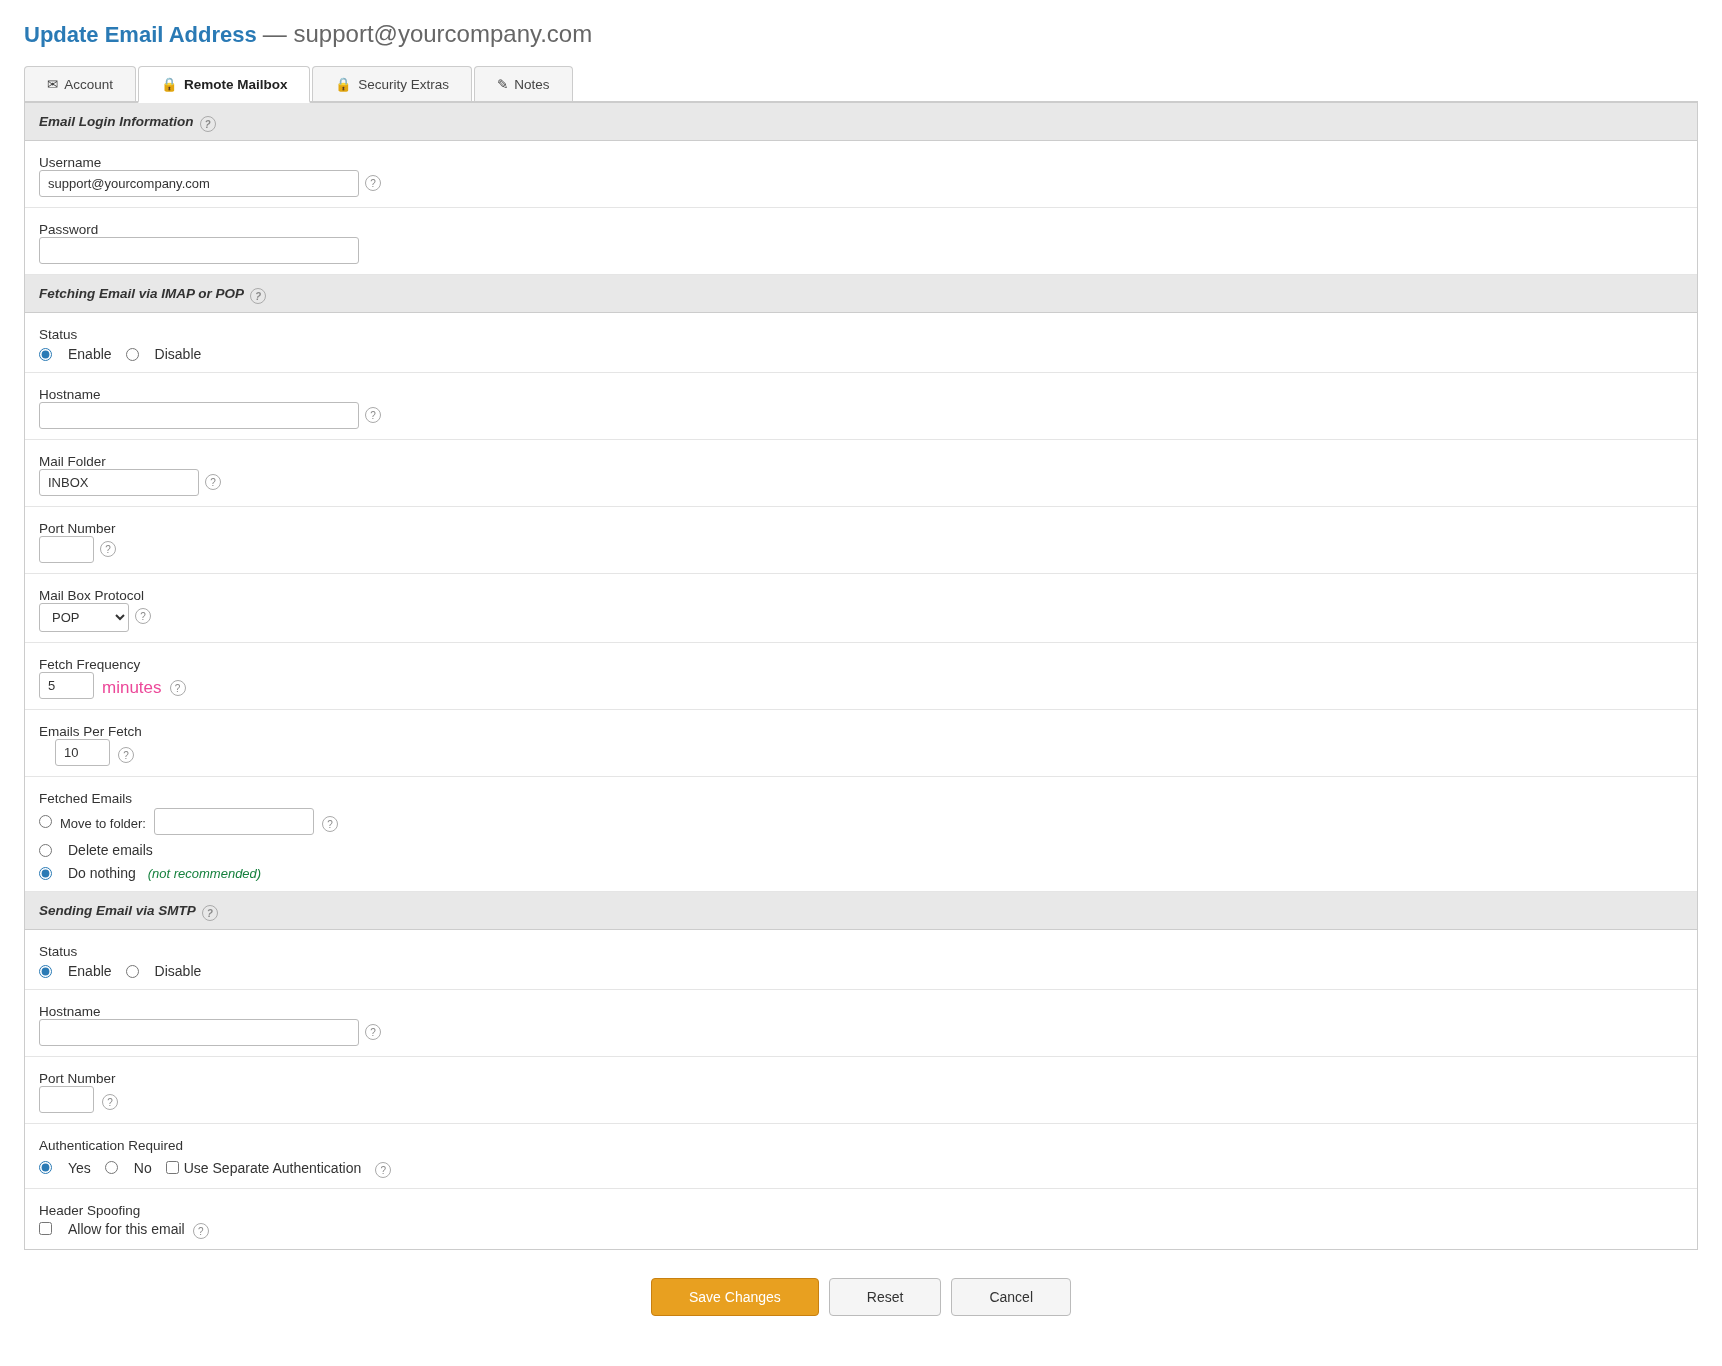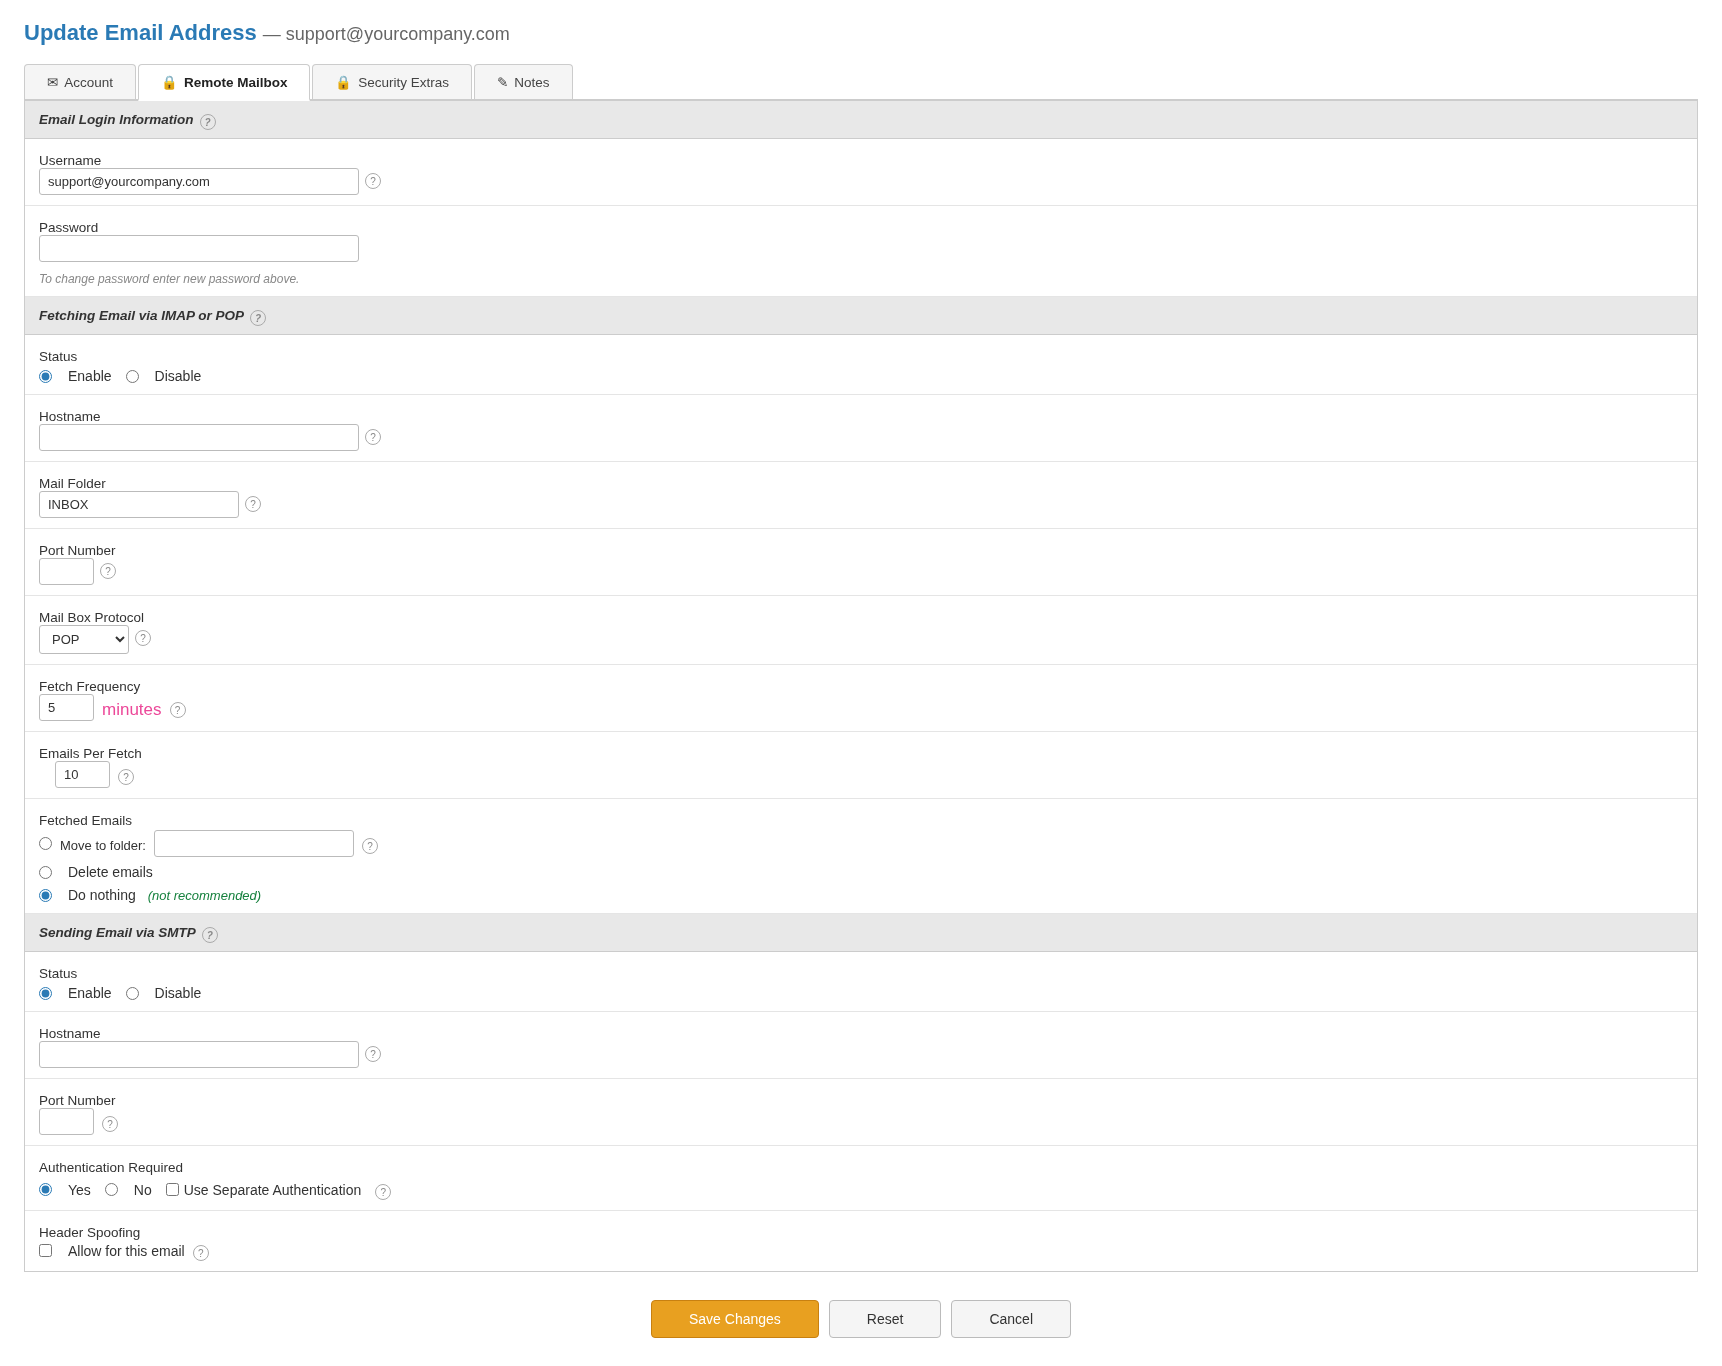--- a/index.html
+++ b/index.html
@@ -12,21 +12,21 @@
     }
     h1.page-title {
       font-size: 22px;
       font-weight: 600;
       color: #2a7ab5;
       margin-bottom: 18px;
     }
     h1.page-title span.subtitle {
       color: #666;
       font-weight: 400;
-      font-size: 18px;
+      font-size: 24px;
     }
     .tabs {
       display: flex;
       border-bottom: 2px solid #ccc;
       margin-bottom: 0;
     }
     .tab {
       padding: 9px 22px;
       border: 1px solid #ccc;
       border-bottom: none;
@@ -91,21 +91,21 @@
     input[type="text"],
     input[type="password"] {
       border: 1px solid #bbb;
       border-radius: 3px;
       padding: 5px 8px;
       font-size: 13px;
       color: #333;
       outline: none;
     }
     .input-lg { width: 320px; }
-    .input-md { width: 200px; }
+    .input-md { width: 160px; }
     .input-xs { width: 55px; }
     .hint-text {
       font-size: 12px;
       color: #888;
       font-style: italic;
       margin-top: 4px;
       width: 100%;
     }
     .help-icon {
       display: inline-flex;
@@ -246,21 +246,20 @@
     <div class="form-control-wrap">
       <input type="text" class="input-lg" value="support@yourcompany.com" style="">
       <span class="help-icon">?</span>
     </div>
   </div>
 
   <div class="form-row">
     <div class="form-label">Password</div>
     <div class="form-control-wrap">
       <input type="password" class="input-lg" value="" style="">
-      <div class="hint-text">To change password enter new password above.</div>
     </div>
   </div>
 
   <div class="section-header">
     <span>Fetching Email via IMAP or POP</span>
     <span class="help-icon">?</span>
   </div>
 
   <div class="form-row">
     <div class="form-label">Status</div>

